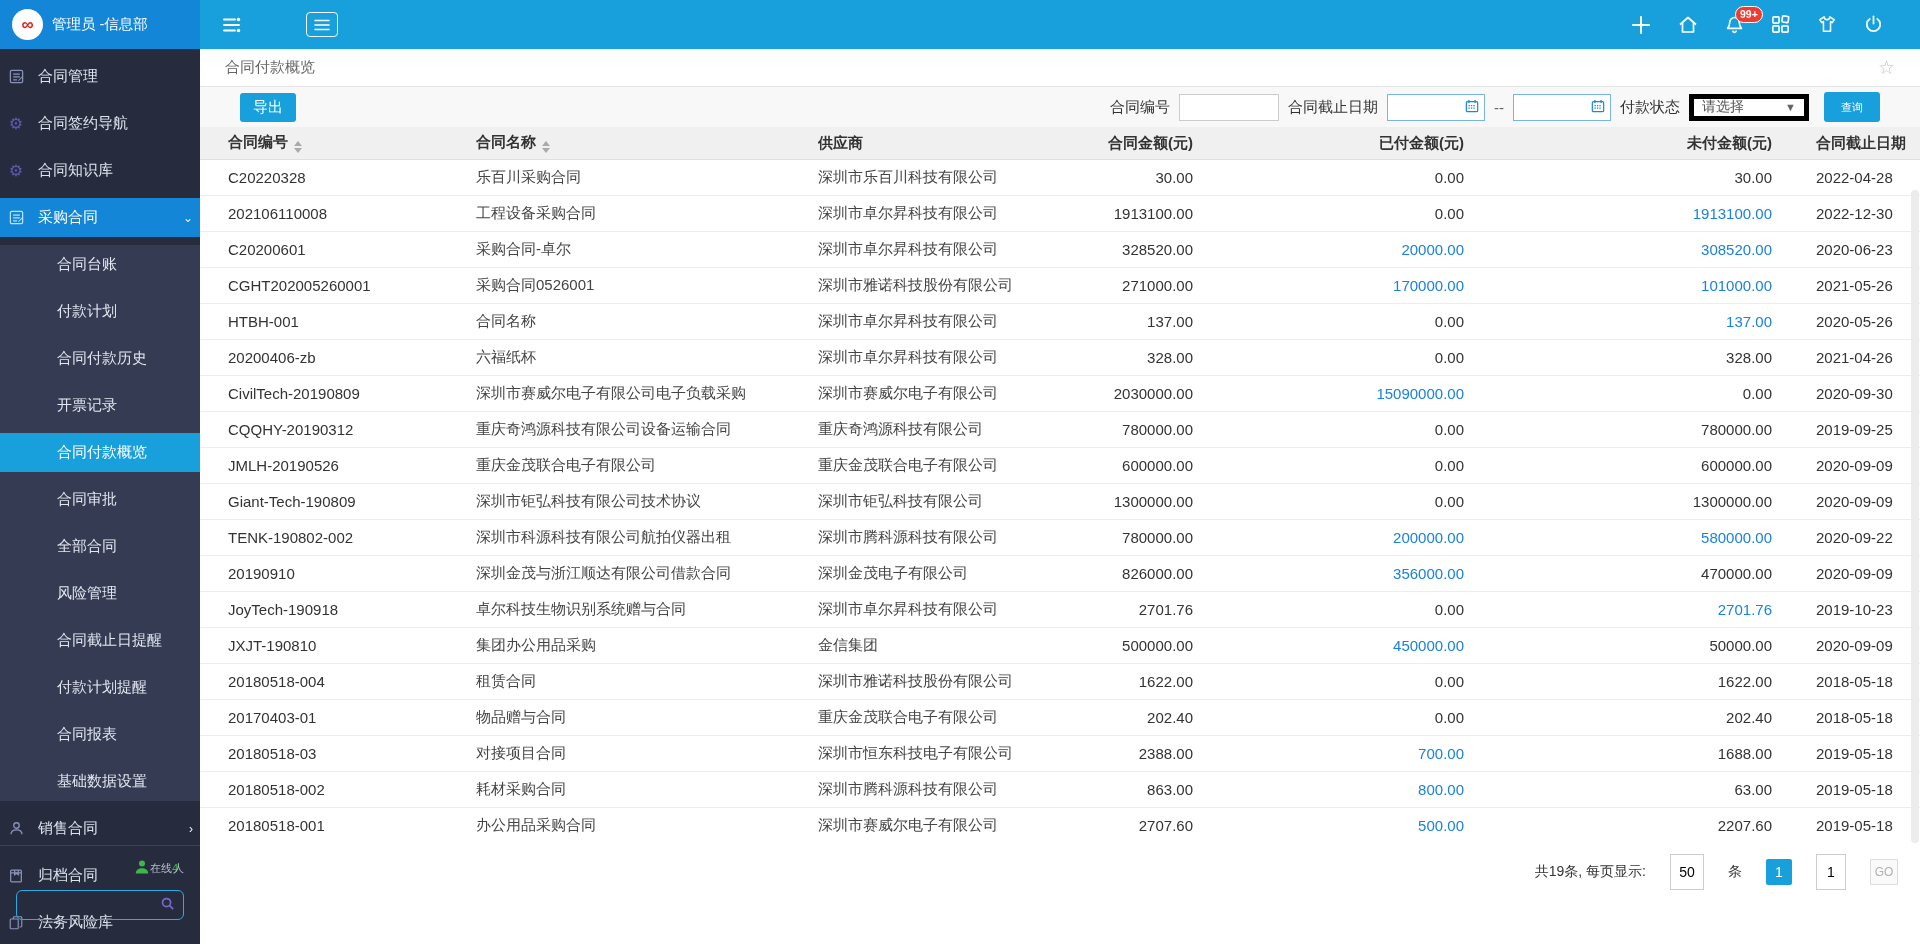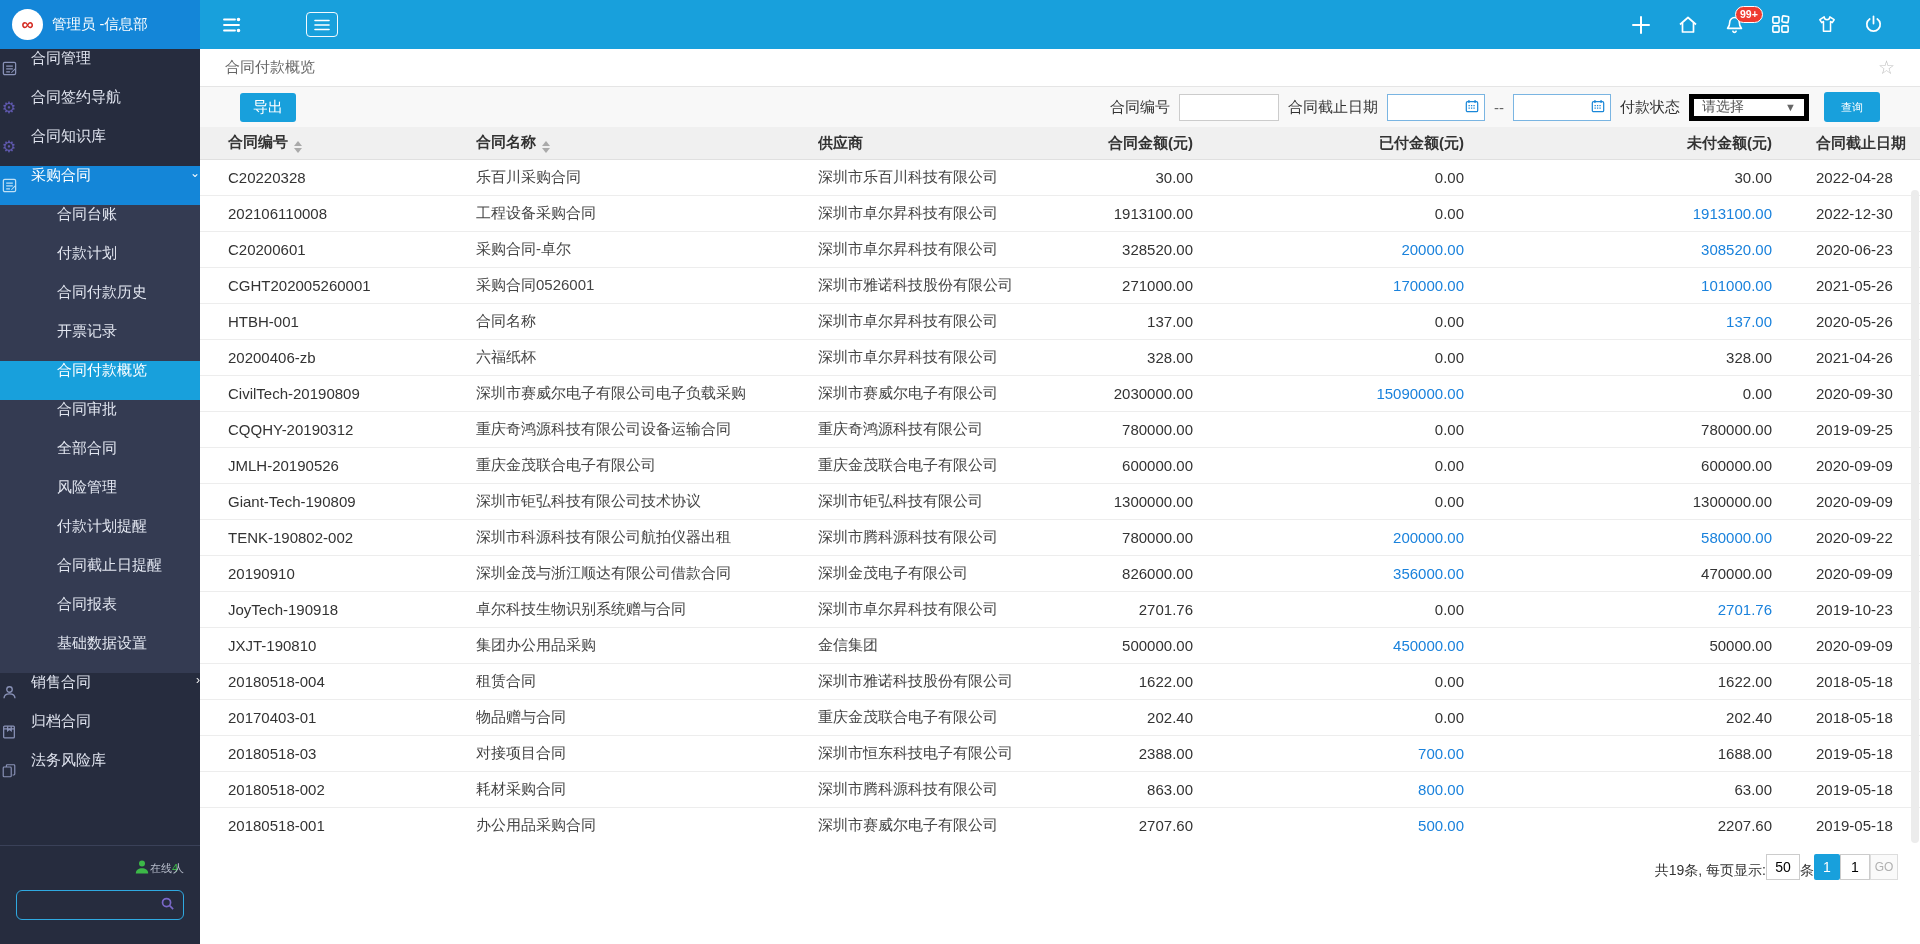--- a/index.html
+++ b/index.html
@@ -4,21 +4,21 @@
 <style>
   * { box-sizing: border-box; margin: 0; padding: 0; }
   html,body { width:1920px; height:944px; overflow:hidden; background:#fff;
     font-family:"Liberation Sans","DejaVu Sans",sans-serif; }
 
   
   .sidebar { position:absolute; left:0; top:0; width:200px; height:944px; background:var(--sidebar-bg); z-index:5; }
   .sidebar-header { height:49px; background:var(--sidebar-header-bg); display:flex; align-items:center; padding:0 12px; gap:9px; }
   .logo { width:31px; height:31px; border-radius:50%; background:#fff; color:#d42a22; display:flex; align-items:center; justify-content:center; font-weight:bold; font-size:17px; flex:0 0 auto; }
   .user-name { color:#fff; font-size:14.5px; white-space:nowrap; }
-  .menu-item { height:39px; display:flex; color:#dfe3ee; font-size:15px; padding:0 0; cursor:pointer; white-space:nowrap; }
+  .menu-item { height:39px; display:flex; align-items:center; color:#dfe3ee; font-size:15px; padding:0 7px; cursor:pointer; white-space:nowrap;margin-top:8px; }
   .menu-item .mi-icon { width:18px; margin-right:13px; color:#8a93b8; display:inline-flex; align-items:center; justify-content:center; font-size:16px; }
   .menu-item .chev { margin-left:auto; color:#fff; font-size:12px; opacity:.95; }
   .menu-item.top.active { background:var(--sidebar-header-bg); color:#fff; }
   .menu-item.top.active .mi-icon { color:#bfe0f5; }
   .submenu { background:var(--submenu-bg); }
   .menu-item.sub { padding-left:57px; color:#e2e6f0; }
   .menu-item.sub.active { background:var(--accent); color:#fff; }
   .sidebar-footer { position:absolute; left:0; right:0; top:845px; border-top:1px solid #3a4158; padding:13px 16px 0 16px; }
   .online-row { display:flex; align-items:center; gap:0; color:#b6bcca; font-size:11px;justify-content:flex-end; }
   .online-count { color:#3cb848; }
@@ -66,22 +66,22 @@
   .sort i { width:0; height:0; border-left:4px solid transparent; border-right:4px solid transparent; display:block; }
   .sort .up { border-bottom:5px solid #aaa; }
   .sort .down { border-top:5px solid #aaa; }
   .rows-viewport { height:683px; overflow:hidden; position:relative; }
   .trow { display:flex; height:36px; align-items:center; border-bottom:1px solid #ededed; font-size:15px; color:#333; background:#fff;justify-content:center; }
   .trow .c2, .trow .c3 { color:#444; }
   .amount-link { color:var(--link); cursor:pointer; }
   .vscroll { position:absolute; right:1px; top:30px; bottom:0; width:8px; background:#ececec; border-radius:4px; }
 
   
-  .pagination { display:flex; align-items:flex-end; justify-content:flex-end; gap:0; padding:11px 22px 0 0; font-size:14px; color:#333; }
-  .pg-input { width:34px; height:26px; border:1px solid #ccc; text-align:center; font-size:14px; outline:none; font-family:inherit; }
+  .pagination { display:flex; align-items:center; justify-content:flex-end; gap:24px; padding:11px 22px 0 0; font-size:14px; color:#333; }
+  .pg-input { width:34px; height:36px; border:1px solid #ccc; text-align:center; font-size:14px; outline:none; font-family:inherit; }
   .pg-cur { width:26px; height:26px; background:var(--accent); color:#fff; display:flex; align-items:center; justify-content:center; border-radius:2px; font-size:14px; cursor:pointer; }
   .pg-go { width:28px; height:26px; background:#fafafa; border:1px solid #ddd; color:#b0b0b0; border-radius:0; font-size:12px; display:flex; align-items:center; justify-content:center; cursor:pointer; }
 </style>
 </head>
 <body>
 
 <div class="sidebar">
   <div class="sidebar-header">
     <div class="logo">
         <span>∞</span>
@@ -141,24 +141,24 @@
         <div class="menu-item sub">
           <span>合同审批</span>
         </div>
         <div class="menu-item sub">
           <span>全部合同</span>
         </div>
         <div class="menu-item sub">
           <span>风险管理</span>
         </div>
         <div class="menu-item sub">
+          <span>合同截止日提醒</span>
+        </div>
+        <div class="menu-item sub">
           <span>付款计划提醒</span>
-        </div>
-        <div class="menu-item sub">
-          <span>合同截止日提醒</span>
         </div>
         <div class="menu-item sub">
           <span>合同报表</span>
         </div>
         <div class="menu-item sub">
           <span>基础数据设置</span>
         </div>
       </div>
       <div class="menu-item top">
         <span class="mi-icon">

